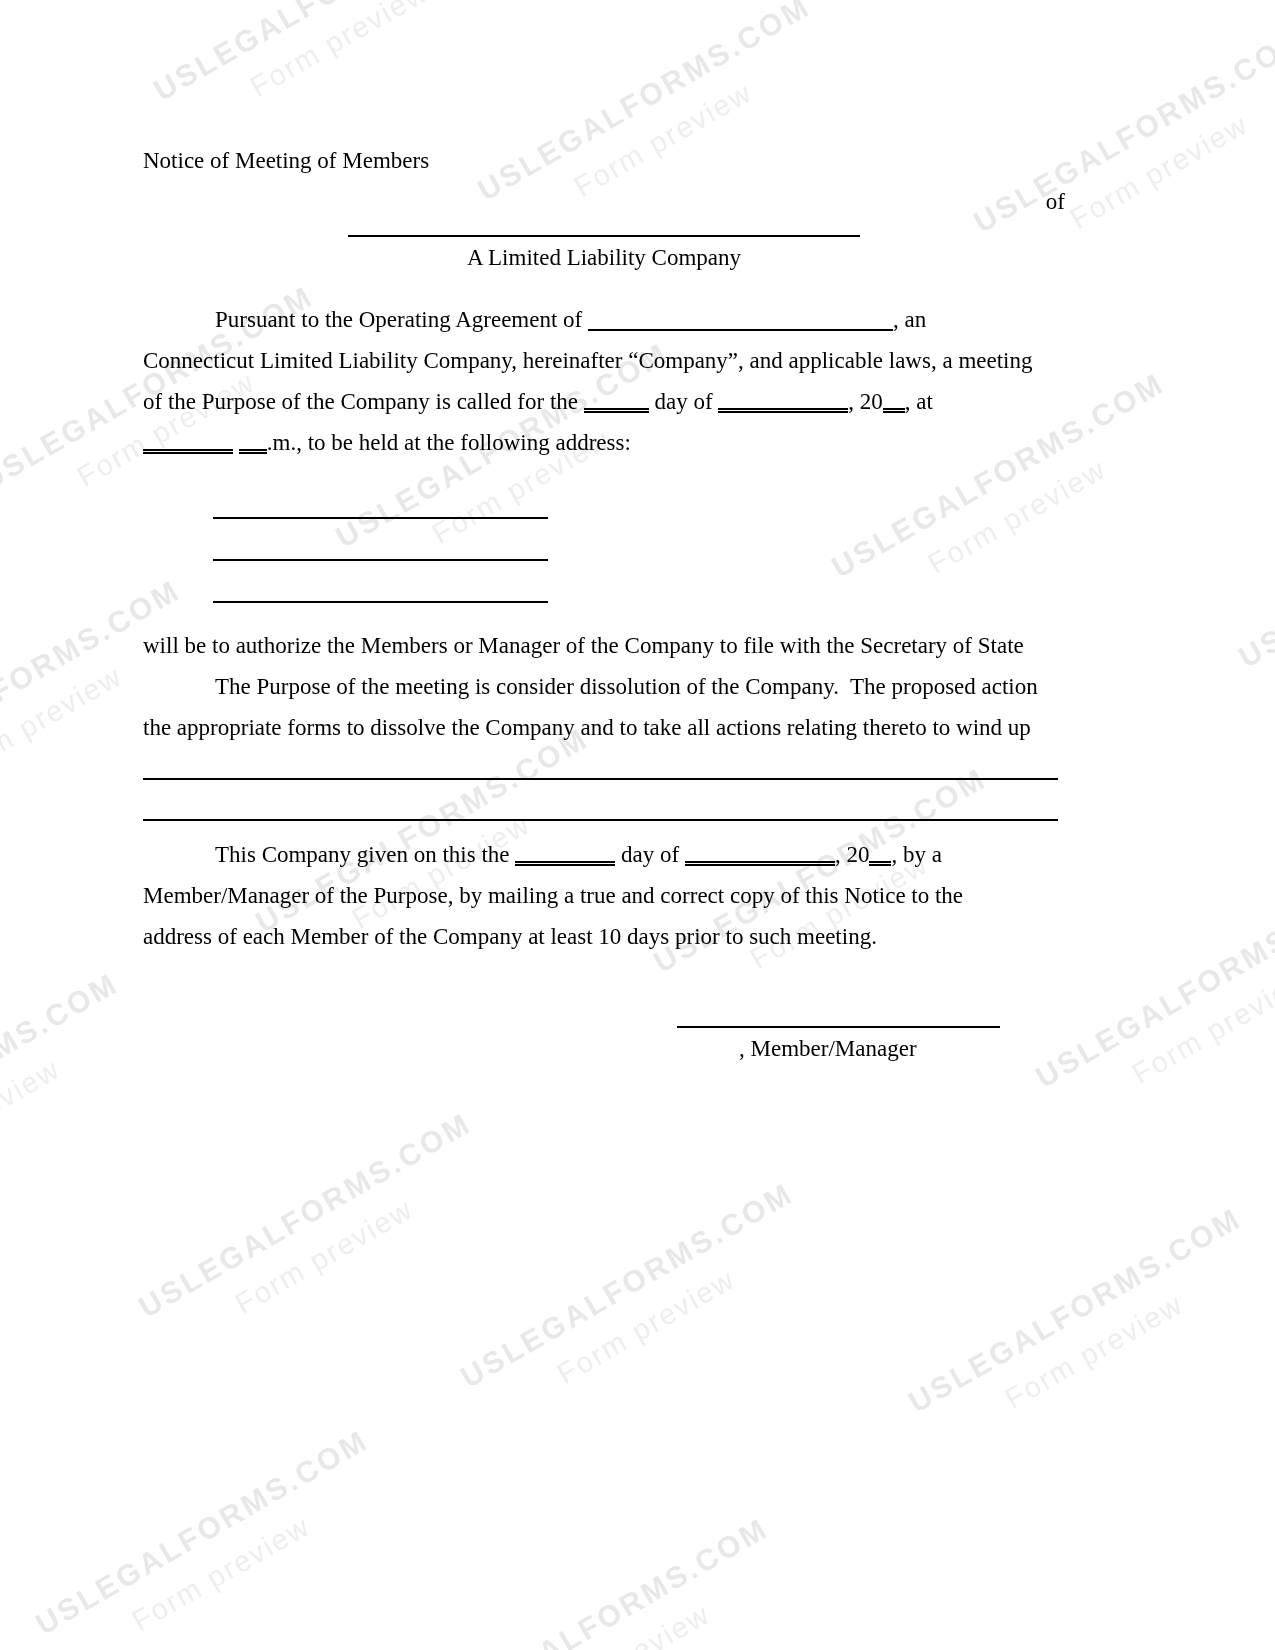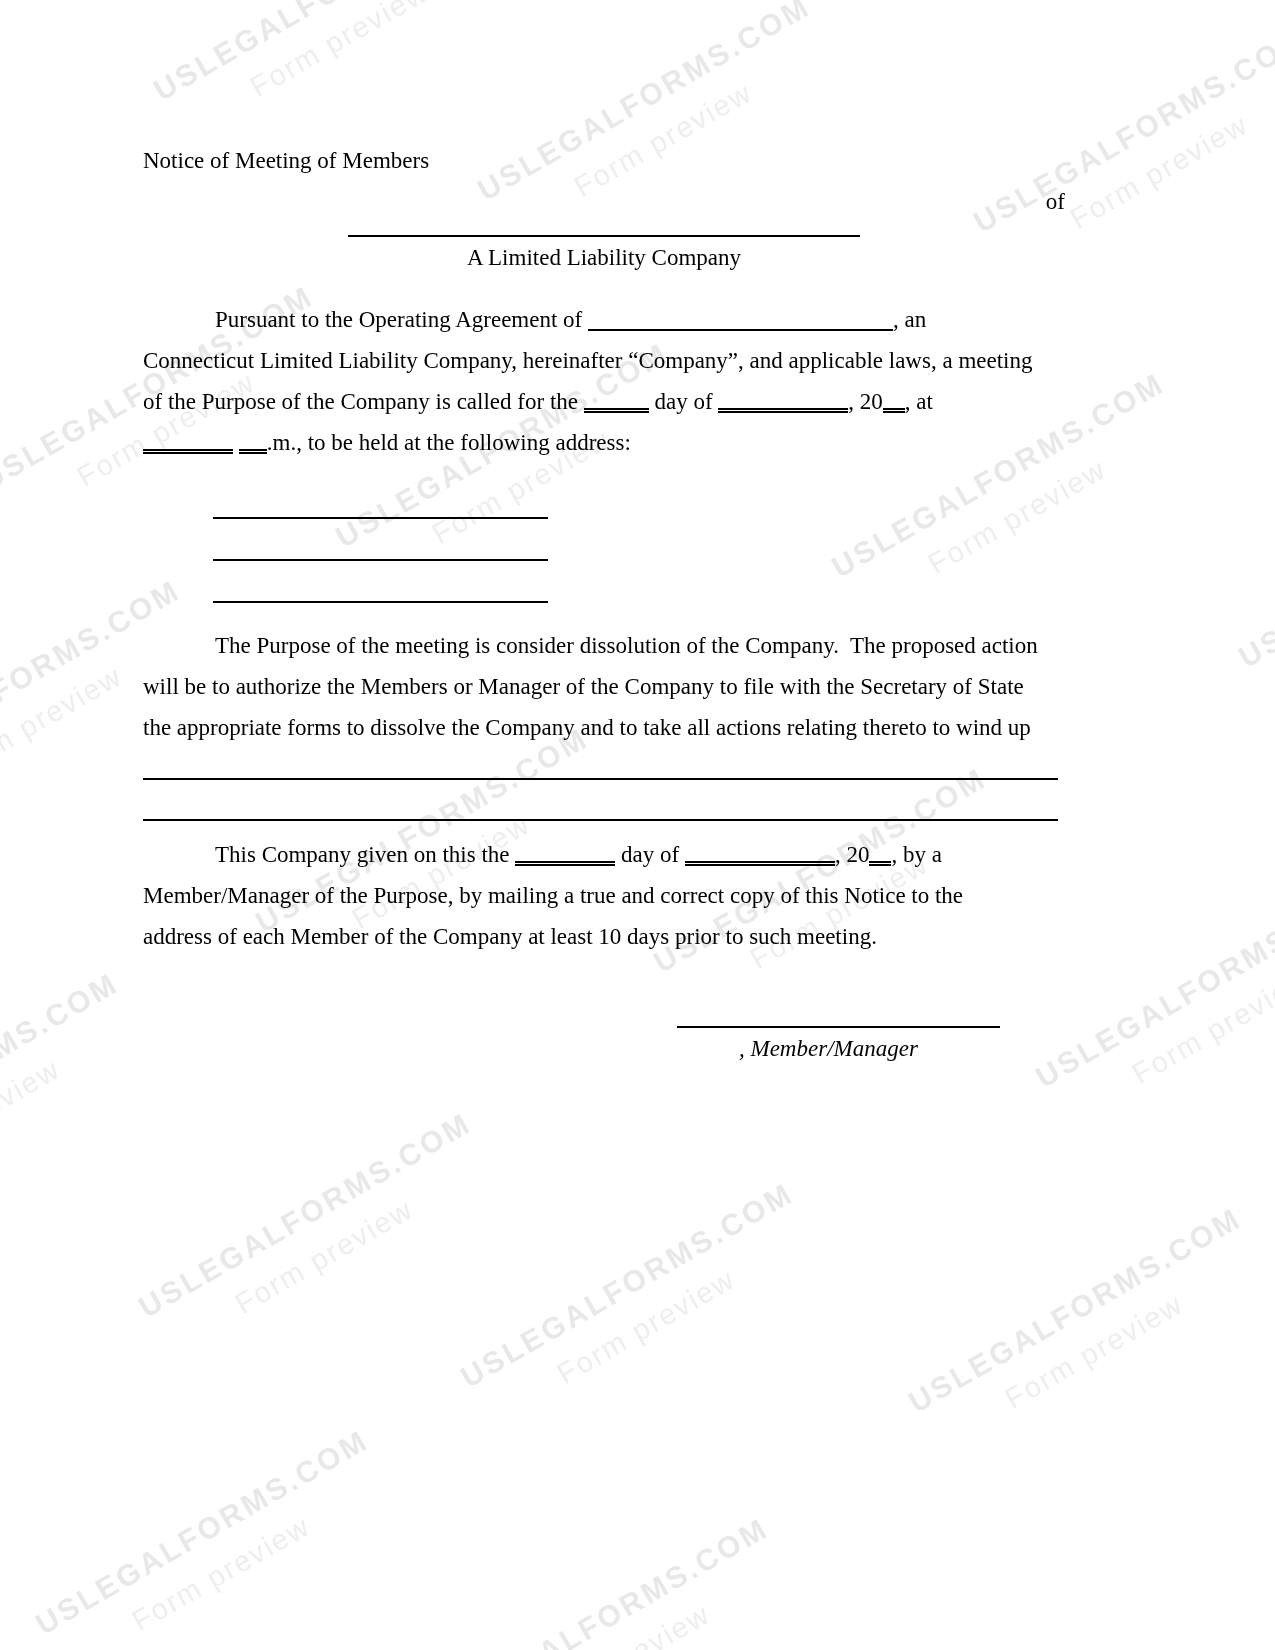--- a/index.html
+++ b/index.html
@@ -84,21 +84,20 @@
   .bk {
     display: inline-block;
     vertical-align: -4px;
   }
   .bk-single { border-bottom: 2px solid #000; }
   .bk-double { border-bottom: 5px double #000; }
 
   .signature-block {
     margin-top: 39px;
     margin-left: 534px;
-    font-style: italic;
   }
   .signature-line {
     width: 323px;
     height: 30px;
     border-bottom: 2px solid #000;
   }
   .signature-label {
     line-height: 41px;
     height: 41px;
     padding-left: 62px;
@@ -198,22 +197,22 @@
         <div class="line"><span class="bk bk-double" style="width: 90px;"></span><span> </span><span class="bk bk-double" style="width: 28px;"></span><span>.m., to be held at the following address:</span></div>
       </div>
 
     <div class="addr-block">
         <div class="line" style="padding-left: 70px;"><span class="bk bk-single" style="width: 335px;"></span></div>
         <div class="line" style="padding-left: 70px;"><span class="bk bk-single" style="width: 335px;"></span></div>
         <div class="line" style="padding-left: 70px;"><span class="bk bk-single" style="width: 335px;"></span></div>
       </div>
 
     <div class="para-2">
+        <div class="line"><span>will be to authorize the Members or Manager of the Company to file with the Secretary of State</span></div>
         <div class="line" style="padding-left: 72px;"><span>The Purpose of the meeting is consider dissolution of the Company.&nbsp; The proposed action</span></div>
-        <div class="line"><span>will be to authorize the Members or Manager of the Company to file with the Secretary of State</span></div>
         <div class="line"><span>the appropriate forms to dissolve the Company and to take all actions relating thereto to wind up</span></div>
         <div class="line"><span class="bk bk-single" style="width: 915px;"></span></div>
         <div class="line"><span class="bk bk-single" style="width: 915px;"></span></div>
       </div>
 
     <div class="para-3">
         <div class="line" style="padding-left: 72px;"><span>This Company given on this the </span><span class="bk bk-double" style="width: 100px;"></span><span> day of </span><span class="bk bk-double" style="width: 150px;"></span><span>, 20</span><span class="bk bk-double" style="width: 22px;"></span><span>, by a</span></div>
         <div class="line"><span>Member/Manager of the Purpose, by mailing a true and correct copy of this Notice to the</span></div>
         <div class="line"><span>address of each Member of the Company at least 10 days prior to such meeting.</span></div>
       </div>

